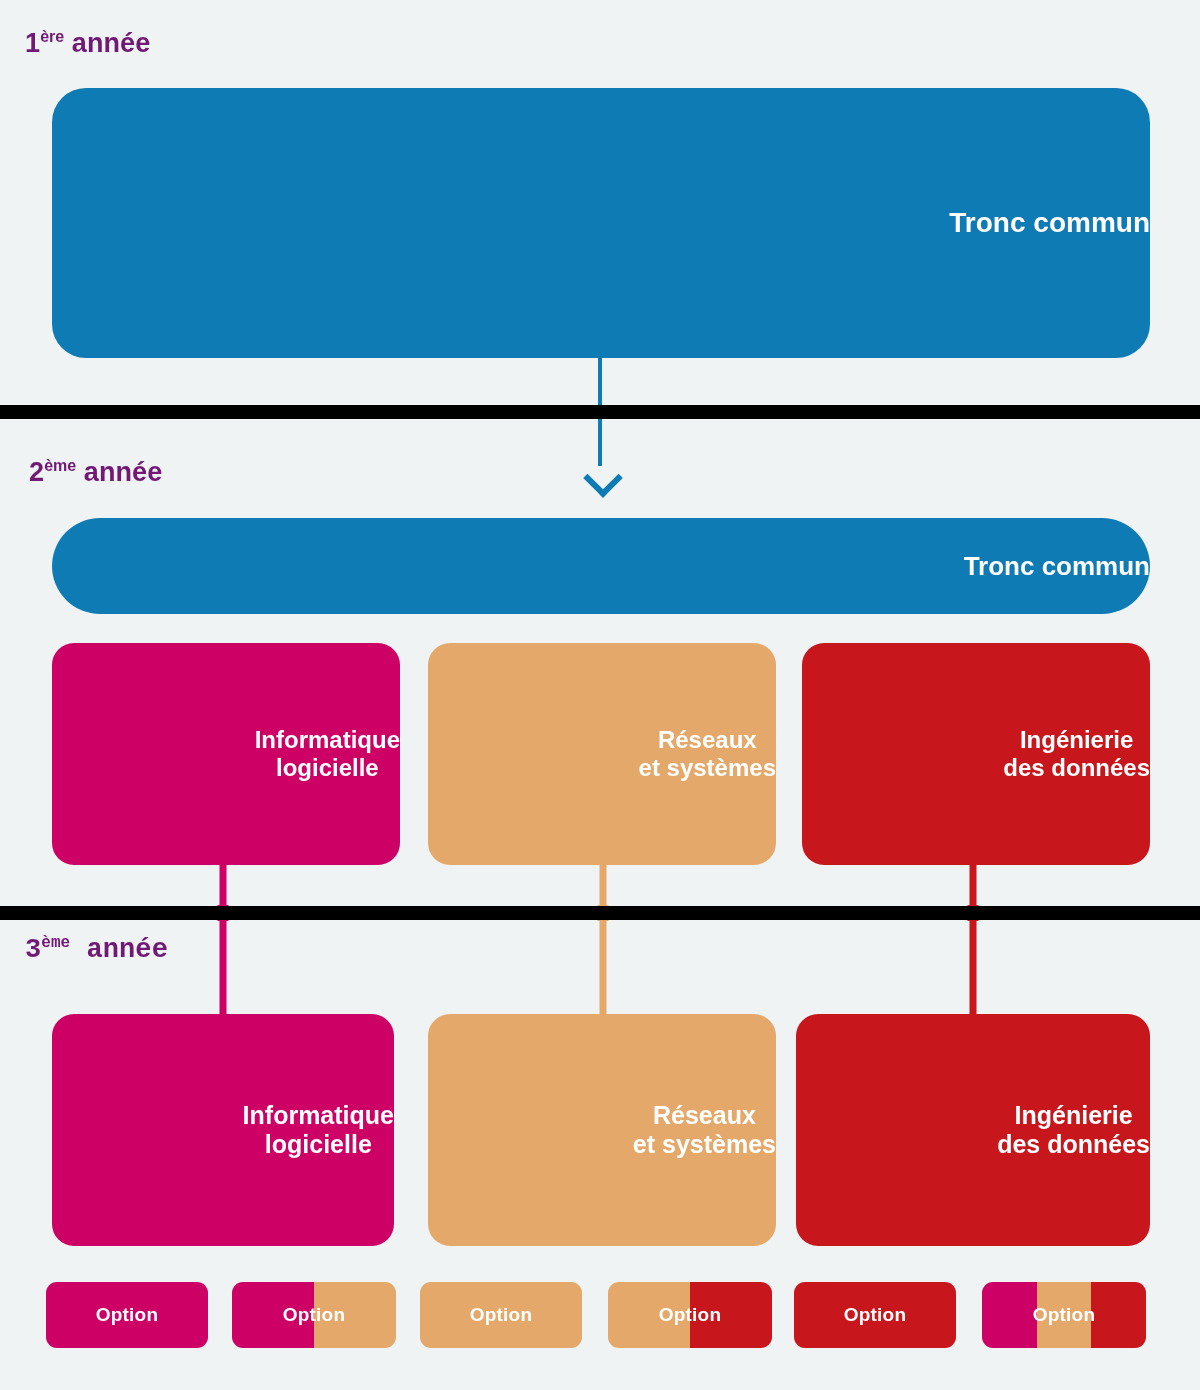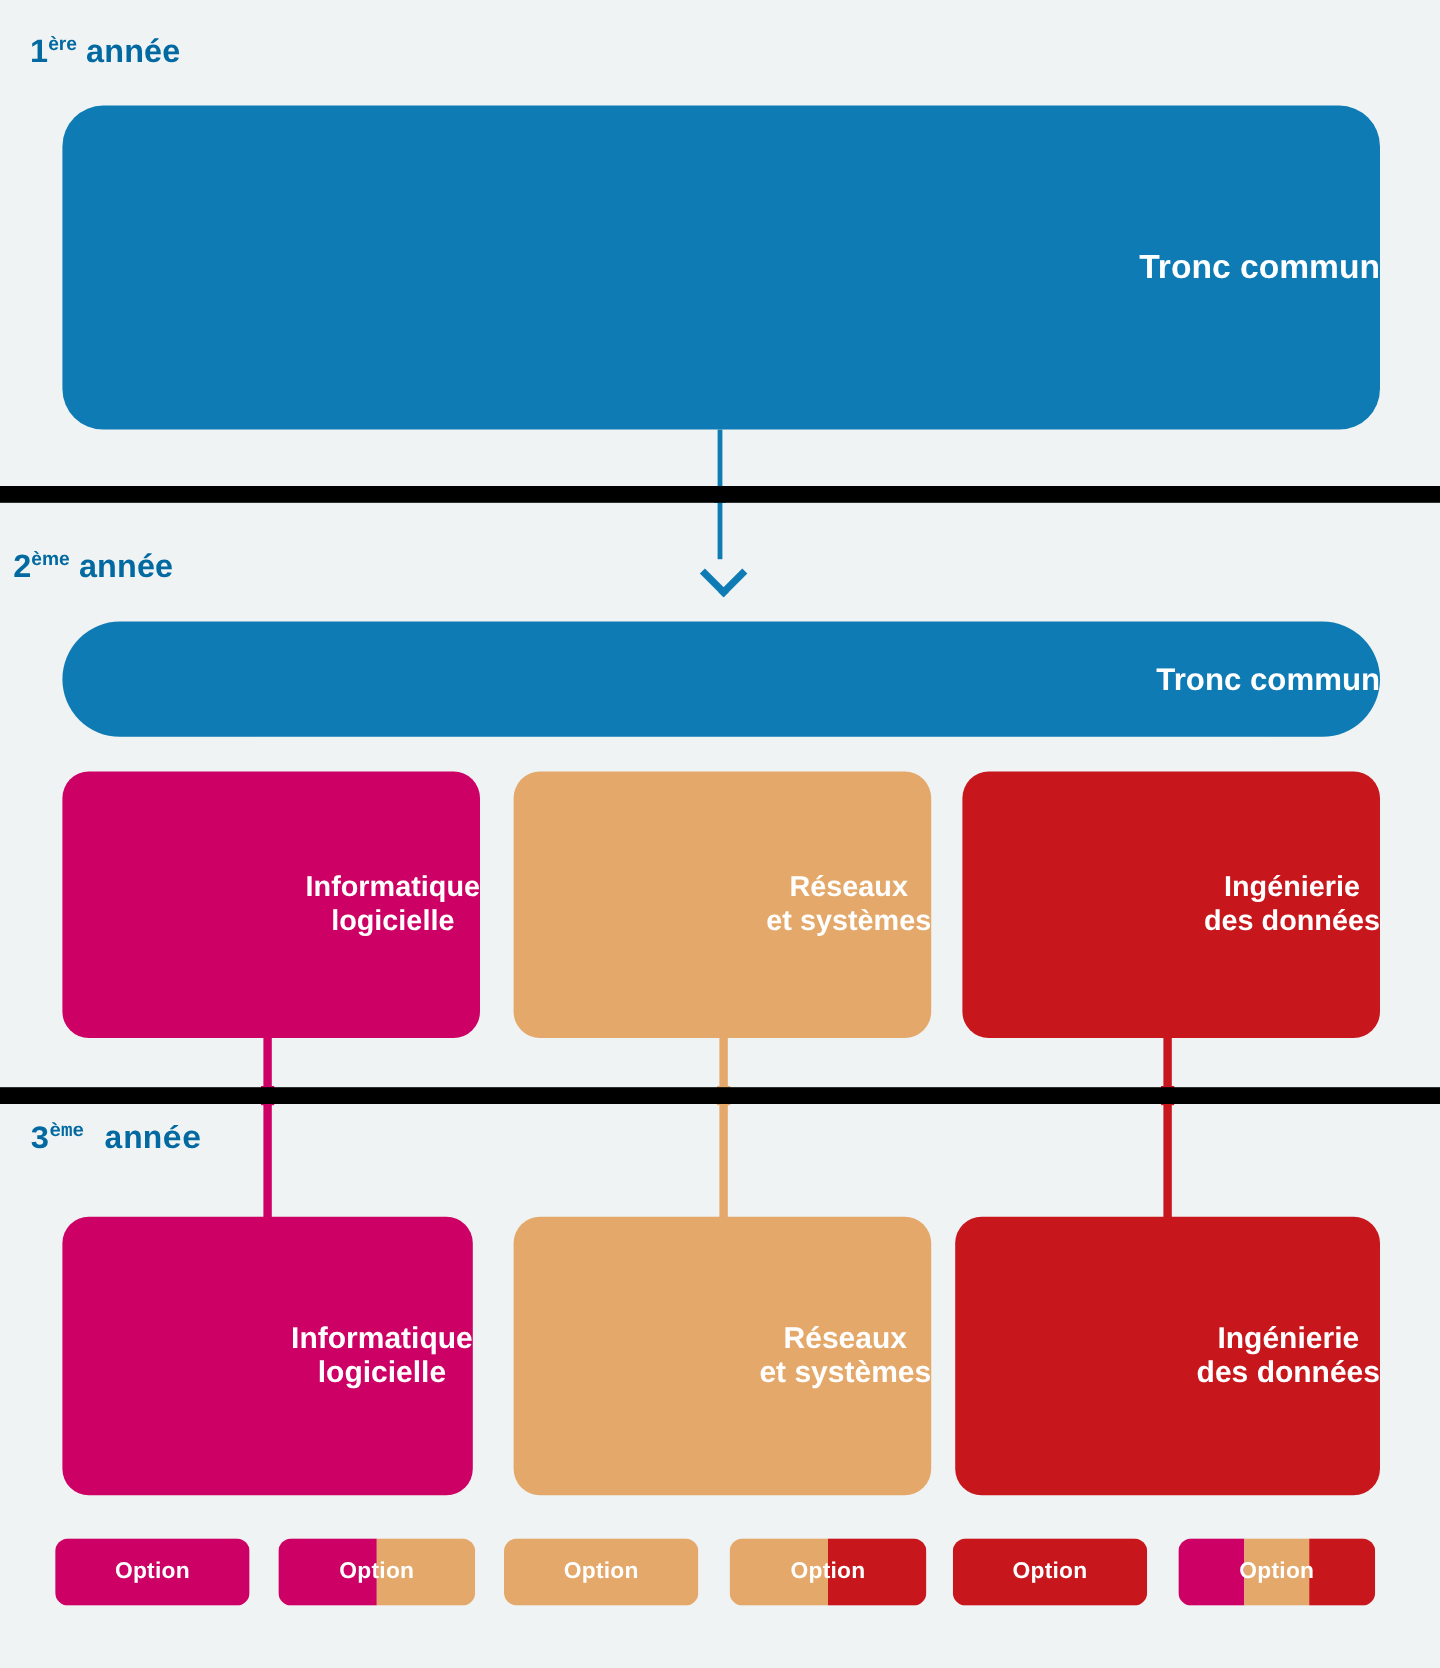--- a/index.html
+++ b/index.html
@@ -18,34 +18,34 @@
   .stage {
     position: absolute;
     inset: 0;
     width: 1200px;
     height: 1390px;
   }
 
   
   .year-label {
     position: absolute;
-    color: #0369a1;
+    color: #701a75;
     font-size: 27px;
     font-weight: bold;
     letter-spacing: 0.1px;
     white-space: nowrap;
   }
   .year-label .ord {
     font-size: 16px;
     vertical-align: super;
     font-weight: bold;
     letter-spacing: 0;
   }
   #year1-label { left: 25px; top: 28px; }
-  #year2-label { left: 11px; top: 457px; }
+  #year2-label { left: 29px; top: 457px; }
   #year3-label { left: 25px; top: 934px; font-family: Liberation Mono, monospace; }
 
   
   .separator {
     position: absolute;
     left: 0;
     width: 1200px;
     height: 14px;
     background: #000000;
   }
@@ -158,21 +158,21 @@
   #conn-soft .stem, #conn-soft .knuckle { background: #cc0065; }
   #conn-net  { left: 596px; }
   #conn-net  .stem, #conn-net  .knuckle { background: #e4a96a; }
   #conn-data { left: 966px; }
   #conn-data .stem, #conn-data .knuckle { background: #c8161d; }
 
   
   .option-chip {
     position: absolute;
     top: 1282px;
-    height: 56px;
+    height: 66px;
     border-radius: 11px;
     overflow: hidden;
     display: flex;
   }
   .option-chip .seg { flex: 1 1 0; height: 100%; }
   .option-chip .chip-label {
     position: absolute;
     inset: 0;
     display: flex;
     align-items: center;

